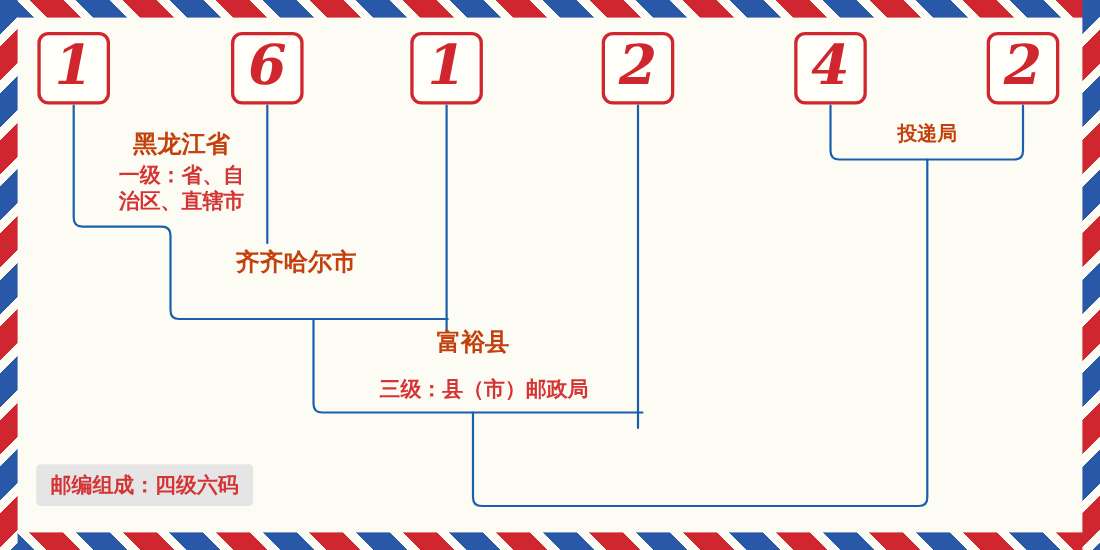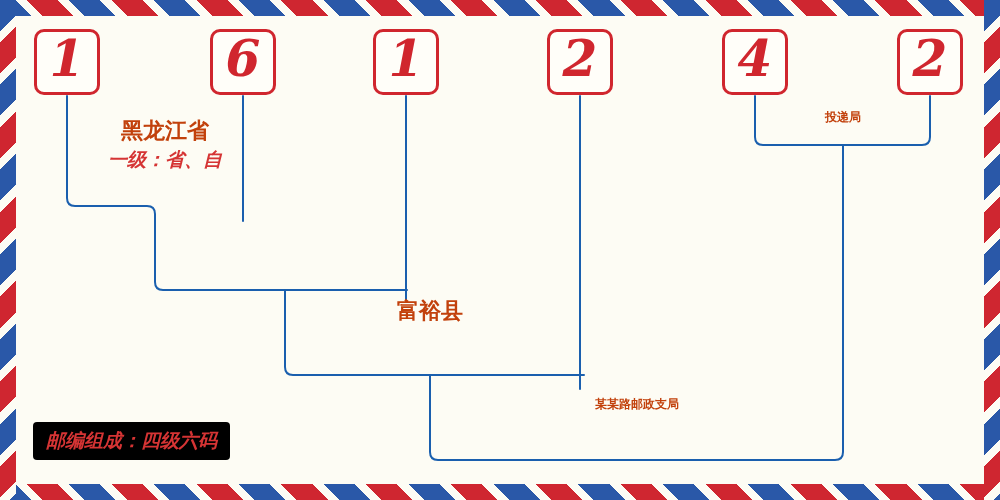--- a/index.html
+++ b/index.html
@@ -41,28 +41,28 @@
     font-size:50px;color:#d0262e;
     line-height:1;
     padding-bottom:6px;
   }
   
   .connectors{position:absolute;left:0;top:0;width:1000px;height:500px;}
   .connectors path{fill:none;stroke:#1a5fae;stroke-width:2;stroke-linecap:round;}
   
   .lbl{position:absolute;transform:translateX(-50%);white-space:nowrap;text-align:center;}
   .t-blue{color:#c2410c;font-weight:bold;}
-  .t-red{color:#d53434;font-weight:bold;font-style:italic;}
+  .t-red{color:#d53434;font-weight:bold;}
   .fs22{font-size:22px;}
   .fs19{font-size:19px;}
-  .fs18{font-size:12px;}
+  .fs18{font-size:18px;}
   .desc-2line{line-height:24px;}
   .footer-note{
     position:absolute;left:33px;top:422px;
-    background:#000000;border-radius:4px;
+    background:#e5e5e5;border-radius:4px;
     padding:6px 13px;
     font-size:19px;
   }
 </style>
 </head>
 <body>
 
 <div class="canvas">
 
   <svg class="connectors" viewBox="0 0 1000 500">
@@ -90,26 +90,28 @@
   <div class="digit-box" style="left:722px">
       <span>4</span>
     </div>
   <div class="digit-box" style="left:897px">
       <span>2</span>
     </div>
 
   <div class="lbl t-blue fs22" style="left:165px;top:116px">黑龙江省</div>
   <div class="lbl t-red fs19 desc-2line" style="left:165px;top:147px">
     <div>一级：省、自</div>
+    <div>治区、直辖市</div>
   </div>
 
+  <div class="lbl t-blue fs22" style="left:269px;top:223px">齐齐哈尔市</div>
 
   <div class="lbl t-blue fs22" style="left:430px;top:296px">富裕县</div>
+  <div class="lbl t-red fs19" style="left:440px;top:341px">三级：县（市）邮政局</div>
 
-  <div class="lbl t-blue fs18" style="left:637px;top:396px">某某路邮政支局</div>
 
   <div class="lbl t-blue fs18" style="left:843px;top:109px">投递局</div>
 
   <div class="footer-note t-red">邮编组成：四级六码</div>
 
   <div class="stripe stripe-h stripe-top"></div>
   <div class="stripe stripe-h stripe-bottom"></div>
   <div class="stripe stripe-v stripe-left"></div>
   <div class="stripe stripe-v stripe-right"></div>
 

